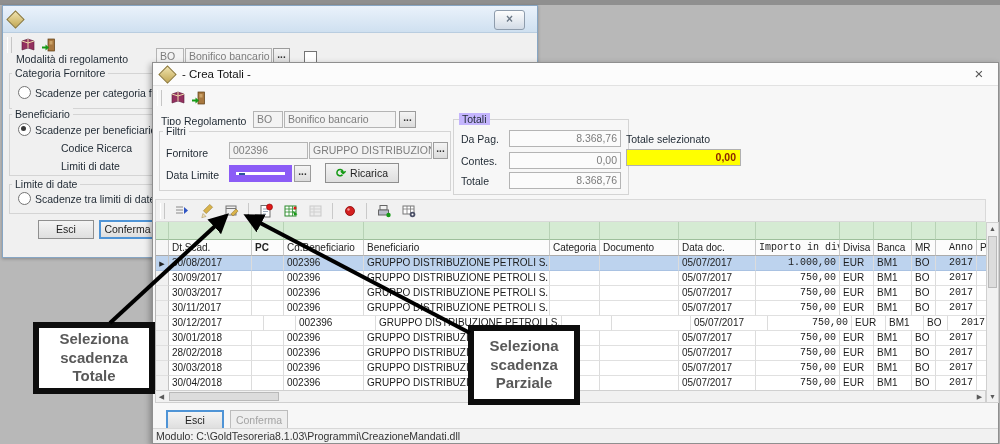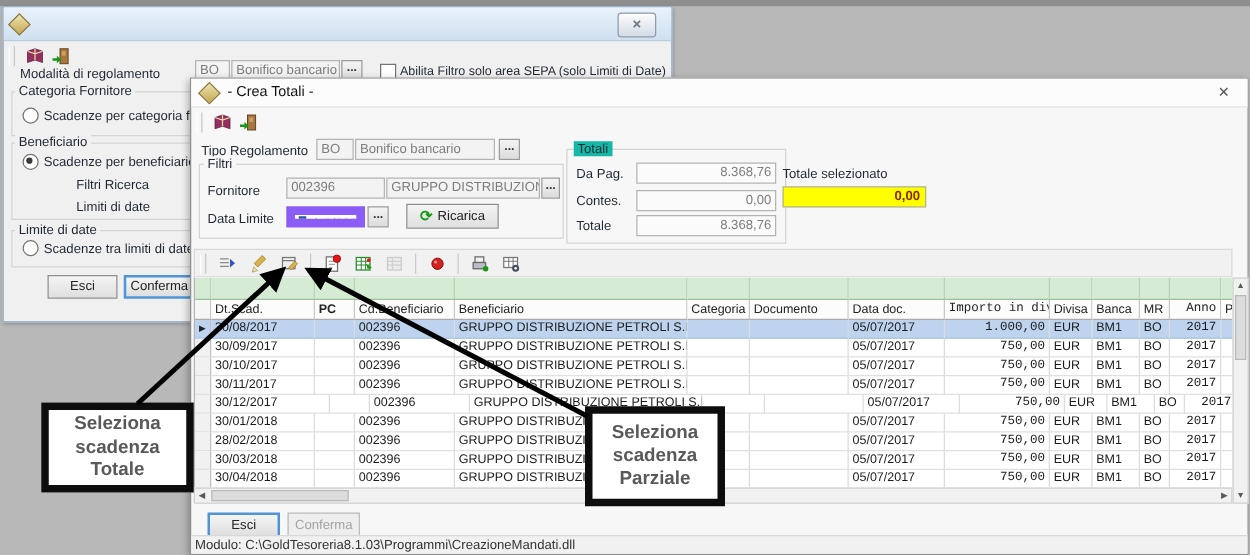--- a/index.html
+++ b/index.html
@@ -122,32 +122,31 @@
             <path d="M1 9.5h3.5v-2l3.5 3-3.5 3v-2H1z" fill="#169a16"></path>
           </svg>
       </span>
     </div>
 
     <div class="lbl" style="left:13px;top:47px">Modalità di regolamento</div>
     <div class="fld" style="left:153px;top:42px;width:28px">BO</div>
     <div class="fld" style="left:182px;top:42px;width:87px">Bonifico bancario</div>
     <div class="dots" style="left:270px;top:42px">...</div>
     <div class="chk" style="left:301px;top:45px"></div>
-    <div class="lbl" style="left:317px;top:46px;font-size:10px">Abilita Filtro solo area SEPA (solo Limiti di Date)</div>
 
     <div class="grp" style="left:6px;top:67px;width:524px;height:36px"></div>
     <div class="grp-label" style="left:9px;top:61px;background:#f0f0f0">Categoria Fornitore</div>
     <div class="radio" style="left:15px;top:80px"></div>
     <div class="lbl" style="left:32px;top:81px">Scadenze per categoria fornitore</div>
 
     <div class="grp" style="left:6px;top:108px;width:440px;height:62px"></div>
     <div class="grp-label" style="left:9px;top:102px;background:#f0f0f0">Beneficiario</div>
     <div class="radio on" style="left:15px;top:117px"></div>
     <div class="lbl" style="left:32px;top:118px">Scadenze per beneficiario</div>
-    <div class="lbl" style="left:58px;top:136px">Filtri Ricerca</div>
+    <div class="lbl" style="left:58px;top:136px">Codice Ricerca</div>
     <div class="lbl" style="left:58px;top:154px">Limiti di date</div>
 
     <div class="grp" style="left:6px;top:178px;width:440px;height:30px"></div>
     <div class="grp-label" style="left:9px;top:172px;background:#f0f0f0">Limite di date</div>
     <div class="radio" style="left:15px;top:186px"></div>
     <div class="lbl" style="left:32px;top:187px">Scadenze tra limiti di date</div>
 
     <div class="wbtn" style="left:35px;top:214px;width:56px;height:19px;line-height:17px">Esci</div>
     <div class="wbtn focus" style="left:96px;top:214px;width:57px;height:19px;line-height:15px">Conferma</div>
   </div>
@@ -188,21 +187,21 @@
     <div class="dots" style="left:280px;top:79px;width:15px">...</div>
     <div class="lbl" style="left:13px;top:106px">Data Limite</div>
     <div class="fld white" style="left:76px;top:102px;width:63px;border:7px solid #8b5cf6"><span style="background:#2b5797;color:#fff">3</span><span>1/12/2039</span></div>
     <div class="dots" style="left:141px;top:102px">...</div>
     <div class="wbtn ricarica" style="left:172px;top:100px;width:74px;height:20px">
       <span class="refresh-glyph">⟳</span>
       <span>Ricarica</span>
     </div>
 
     <div class="grp" style="left:300px;top:56px;width:176px;height:76px"></div>
-    <div class="grp-label" style="left:306px;top:50px;background:#14b8a6">Totali</div>
+    <div class="grp-label" style="left:306px;top:50px;background:#c4b5fd">Totali</div>
     <div class="lbl" style="left:308px;top:70px">Da Pag.</div>
     <div class="fld num" style="left:356px;top:67px;width:112px;background:#fbfbfb">8.368,76</div>
     <div class="lbl" style="left:308px;top:92px">Contes.</div>
     <div class="fld num" style="left:356px;top:89px;width:112px;background:#fbfbfb">0,00</div>
     <div class="lbl" style="left:308px;top:112px">Totale</div>
     <div class="fld num" style="left:356px;top:109px;width:112px;background:#fbfbfb">8.368,76</div>
 
     <div class="lbl" style="left:473px;top:70px">Totale selezionato</div>
     <div class="yellow-box" style="left:473px;top:86px;width:115px">0,00</div>
 
@@ -335,21 +334,21 @@
             <div class="g-cell" style="width: 77px;">05/07/2017</div>
             <div class="g-cell r" style="width: 84px;">750,00</div>
             <div class="g-cell" style="width: 34px;">EUR</div>
             <div class="g-cell" style="width: 38px;">BM1</div>
             <div class="g-cell" style="width: 24px;">BO</div>
             <div class="g-cell r" style="width: 41px;">2017</div>
             <div class="g-cell" style="width: 10px;"></div>
           </div>
           <div class="g-row">
             <div class="g-cell marker" style="width: 13px;"></div>
-            <div class="g-cell" style="width: 83px;">30/10/2017</div>
+            <div class="g-cell" style="width: 83px;">30/03/2017</div>
             <div class="g-cell" style="width: 32px;"></div>
             <div class="g-cell" style="width: 80px;">002396</div>
             <div class="g-cell" style="width: 186px;">GRUPPO DISTRIBUZIONE PETROLI S.R.L.</div>
             <div class="g-cell" style="width: 50px;"></div>
             <div class="g-cell" style="width: 79px;"></div>
             <div class="g-cell" style="width: 77px;">05/07/2017</div>
             <div class="g-cell r" style="width: 84px;">750,00</div>
             <div class="g-cell" style="width: 34px;">EUR</div>
             <div class="g-cell" style="width: 38px;">BM1</div>
             <div class="g-cell" style="width: 24px;">BO</div>

